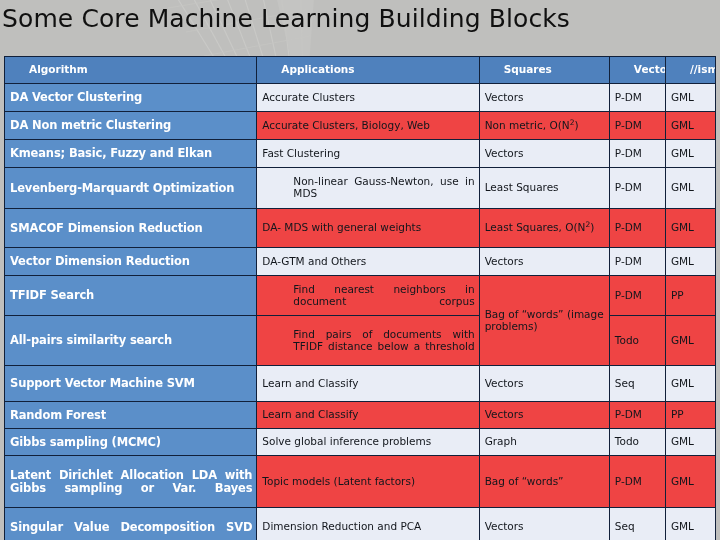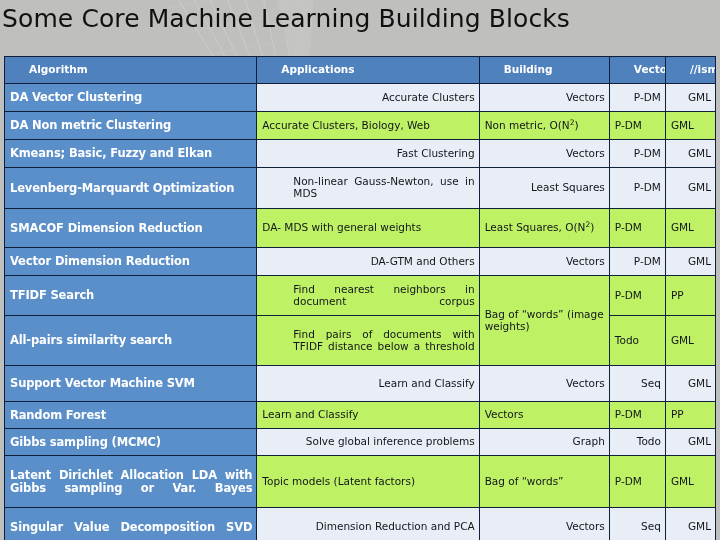--- a/index.html
+++ b/index.html
@@ -86,22 +86,22 @@
   td.cell {
     color: #12161c;
     font-family: "DejaVu Sans", sans-serif;
     font-size: 10.5px;
   }
   td.cell.just {
     text-align: justify;
     text-align-last: justify;
     padding-left: 36px;
   }
-  td.lite { background: #e9edf6; text-align: right; }
-  td.dark { background: #bef264; }
+  td.lite { background: #e9edf6; }
+  td.dark { background: #ef4444; }
 
   col.c-alg   { width: 252px; }
   col.c-app   { width: 222px; }
   col.c-feat  { width: 130px; }
   col.c-stat  { width: 56px; }
   col.c-ism   { width: 50px; }
 
   sup { font-size: 7.5px; vertical-align: super; line-height: 0; }
 </style>
 </head>
@@ -137,21 +137,21 @@
     <col class="c-alg">
         <col class="c-app">
         <col class="c-feat">
         <col class="c-stat">
         <col class="c-ism">
   </colgroup>
   <thead>
     <tr class="header-row">
       <th>Algorithm</th>
       <th>Applications</th>
-      <th>Building</th>
+      <th>Squares</th>
       <th>Vectors</th>
       <th>//ism</th>
     </tr>
   </thead>
   <tbody>
 
     <tr>
       <td class="col-alg nojust" style="height:23px">DA Vector Clustering</td>
       <td class="cell lite">Accurate Clusters</td>
       <td class="cell lite">Vectors</td>
@@ -195,21 +195,21 @@
       <td class="col-alg nojust" style="height:23px">Vector Dimension Reduction</td>
       <td class="cell lite">DA-GTM and Others</td>
       <td class="cell lite">Vectors</td>
       <td class="cell lite">P-DM</td>
       <td class="cell lite">GML</td>
     </tr>
 
     <tr>
       <td class="col-alg nojust" style="height:35px">TFIDF Search</td>
       <td class="cell dark just">Find nearest neighbors in document corpus</td>
-      <td class="cell dark" rowspan="2" style="vertical-align:middle">Bag of “words” (image weights)</td>
+      <td class="cell dark" rowspan="2" style="vertical-align:middle">Bag of “words” (image problems)</td>
       <td class="cell dark">P-DM</td>
       <td class="cell dark">PP</td>
     </tr>
 
     <tr>
       <td class="col-alg nojust" style="height:45px">All-pairs similarity search</td>
       <td class="cell dark just">Find pairs of documents with TFIDF distance below a threshold</td>
       <td class="cell dark">Todo</td>
       <td class="cell dark">GML</td>
     </tr>

